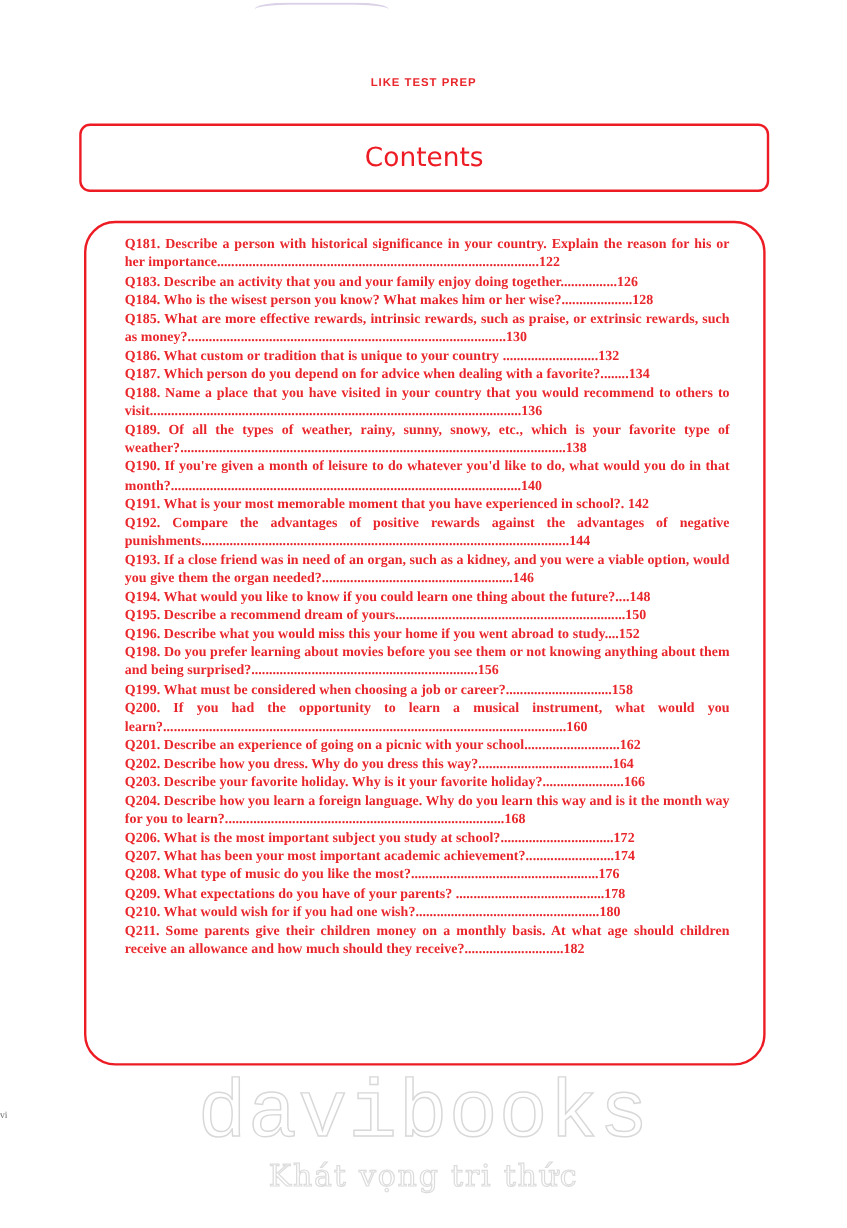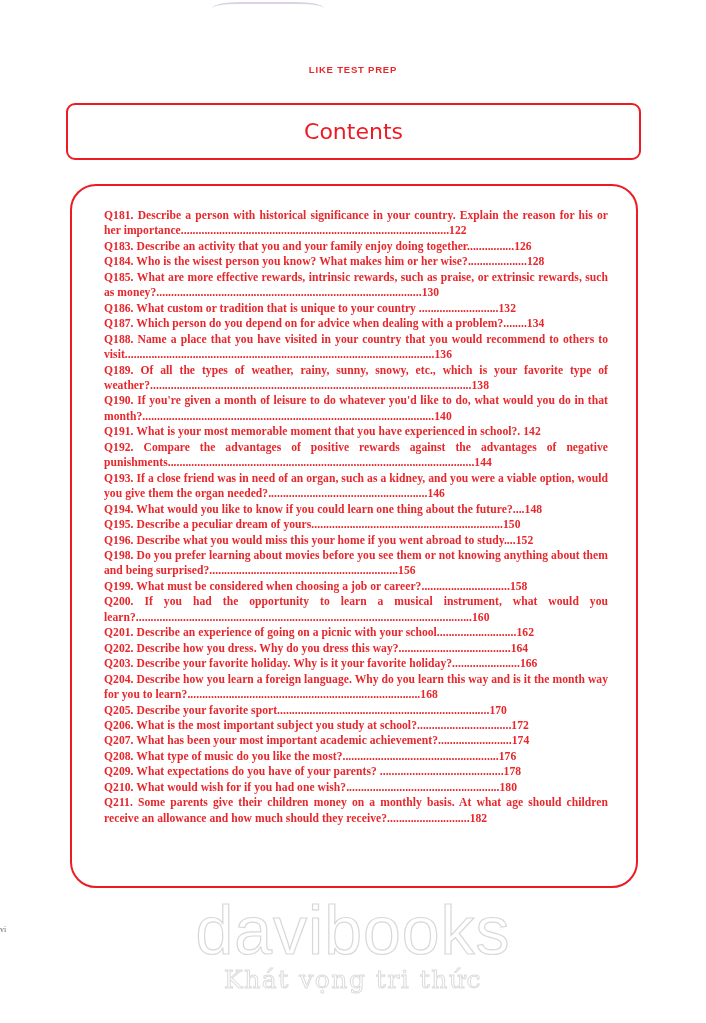--- a/index.html
+++ b/index.html
@@ -79,21 +79,20 @@
     left: 104px;
     top: 196px;
     width: 504px;
     color: #e8262b;
     font-family: "Liberation Serif", serif;
     font-weight: bold;
     font-size: 11.6px;
     line-height: 15.45px;
     letter-spacing: 0.05px;
     text-align: justify;
-    margin-top: 12px;
   }
   .toc-entry {
     margin: 0;
     padding: 0;
     text-indent: 0;
   }
   .page-footer-num {
     position: absolute;
     top: 925px;
     left: 0;
@@ -106,21 +105,21 @@
   
   .watermark {
     position: absolute;
     left: 0;
     top: 895px;
     width: 706px;
     text-align: center;
     pointer-events: none;
   }
   .watermark .wm-main {
-    font-family: Liberation Sans, sans-serif;
+    font-family: Liberation Mono, monospace;
     font-size: 68px;
     line-height: 70px;
     color: transparent;
     -webkit-text-stroke: 1.2px #d8d8d8;
     letter-spacing: 1px;
   }
   .watermark .wm-sub {
     font-family: "DejaVu Serif", serif;
     font-size: 25px;
     line-height: 30px;
@@ -142,38 +141,37 @@
   <div class="title-text">Contents</div>
 
   <div class="toc-box"></div>
 
   <div class="toc-list">
       <p class="toc-entry">Q181. Describe a person with historical significance in your country. Explain the reason for his or her importance...........................................................................................122</p>
       <p class="toc-entry">Q183. Describe an activity that you and your family enjoy doing together................126</p>
       <p class="toc-entry">Q184. Who is the wisest person you know? What makes him or her wise?....................128</p>
       <p class="toc-entry">Q185. What are more effective rewards, intrinsic rewards, such as praise, or extrinsic rewards, such as money?..........................................................................................130</p>
       <p class="toc-entry">Q186. What custom or tradition that is unique to your country ...........................132</p>
-      <p class="toc-entry">Q187. Which person do you depend on for advice when dealing with a problem?........134</p>
+      <p class="toc-entry">Q187. Which person do you depend on for advice when dealing with a favorite?........134</p>
       <p class="toc-entry">Q188. Name a place that you have visited in your country that you would recommend to others to visit.........................................................................................................136</p>
       <p class="toc-entry">Q189. Of all the types of weather, rainy, sunny, snowy, etc., which is your favorite type of weather?.............................................................................................................138</p>
       <p class="toc-entry">Q190. If you're given a month of leisure to do whatever you'd like to do, what would you do in that month?...................................................................................................140</p>
       <p class="toc-entry">Q191. What is your most memorable moment that you have experienced in school?. 142</p>
       <p class="toc-entry">Q192. Compare the advantages of positive rewards against the advantages of negative punishments........................................................................................................144</p>
       <p class="toc-entry">Q193. If a close friend was in need of an organ, such as a kidney, and you were a viable option, would you give them the organ needed?......................................................146</p>
       <p class="toc-entry">Q194. What would you like to know if you could learn one thing about the future?....148</p>
-      <p class="toc-entry">Q195. Describe a peculiar dream of yours.................................................................150</p>
+      <p class="toc-entry">Q195. Describe a recommend dream of yours.................................................................150</p>
       <p class="toc-entry">Q196. Describe what you would miss this your home if you went abroad to study....152</p>
       <p class="toc-entry">Q198. Do you prefer learning about movies before you see them or not knowing anything about them and being surprised?................................................................156</p>
       <p class="toc-entry">Q199. What must be considered when choosing a job or career?..............................158</p>
       <p class="toc-entry">Q200. If you had the opportunity to learn a musical instrument, what would you learn?..................................................................................................................160</p>
       <p class="toc-entry">Q201. Describe an experience of going on a picnic with your school...........................162</p>
       <p class="toc-entry">Q202. Describe how you dress. Why do you dress this way?......................................164</p>
       <p class="toc-entry">Q203. Describe your favorite holiday. Why is it your favorite holiday?.......................166</p>
       <p class="toc-entry">Q204. Describe how you learn a foreign language. Why do you learn this way and is it the month way for you to learn?...............................................................................168</p>
-      <p class="toc-entry">Q205. Describe your favorite sport........................................................................170</p>
       <p class="toc-entry">Q206. What is the most important subject you study at school?................................172</p>
       <p class="toc-entry">Q207. What has been your most important academic achievement?.........................174</p>
       <p class="toc-entry">Q208. What type of music do you like the most?.....................................................176</p>
       <p class="toc-entry">Q209. What expectations do you have of your parents? ..........................................178</p>
       <p class="toc-entry">Q210. What would wish for if you had one wish?....................................................180</p>
       <p class="toc-entry">Q211. Some parents give their children money on a monthly basis. At what age should children receive an allowance and how much should they receive?............................182</p>
     </div>
 
   <div class="page-footer-num">vi</div>
 

